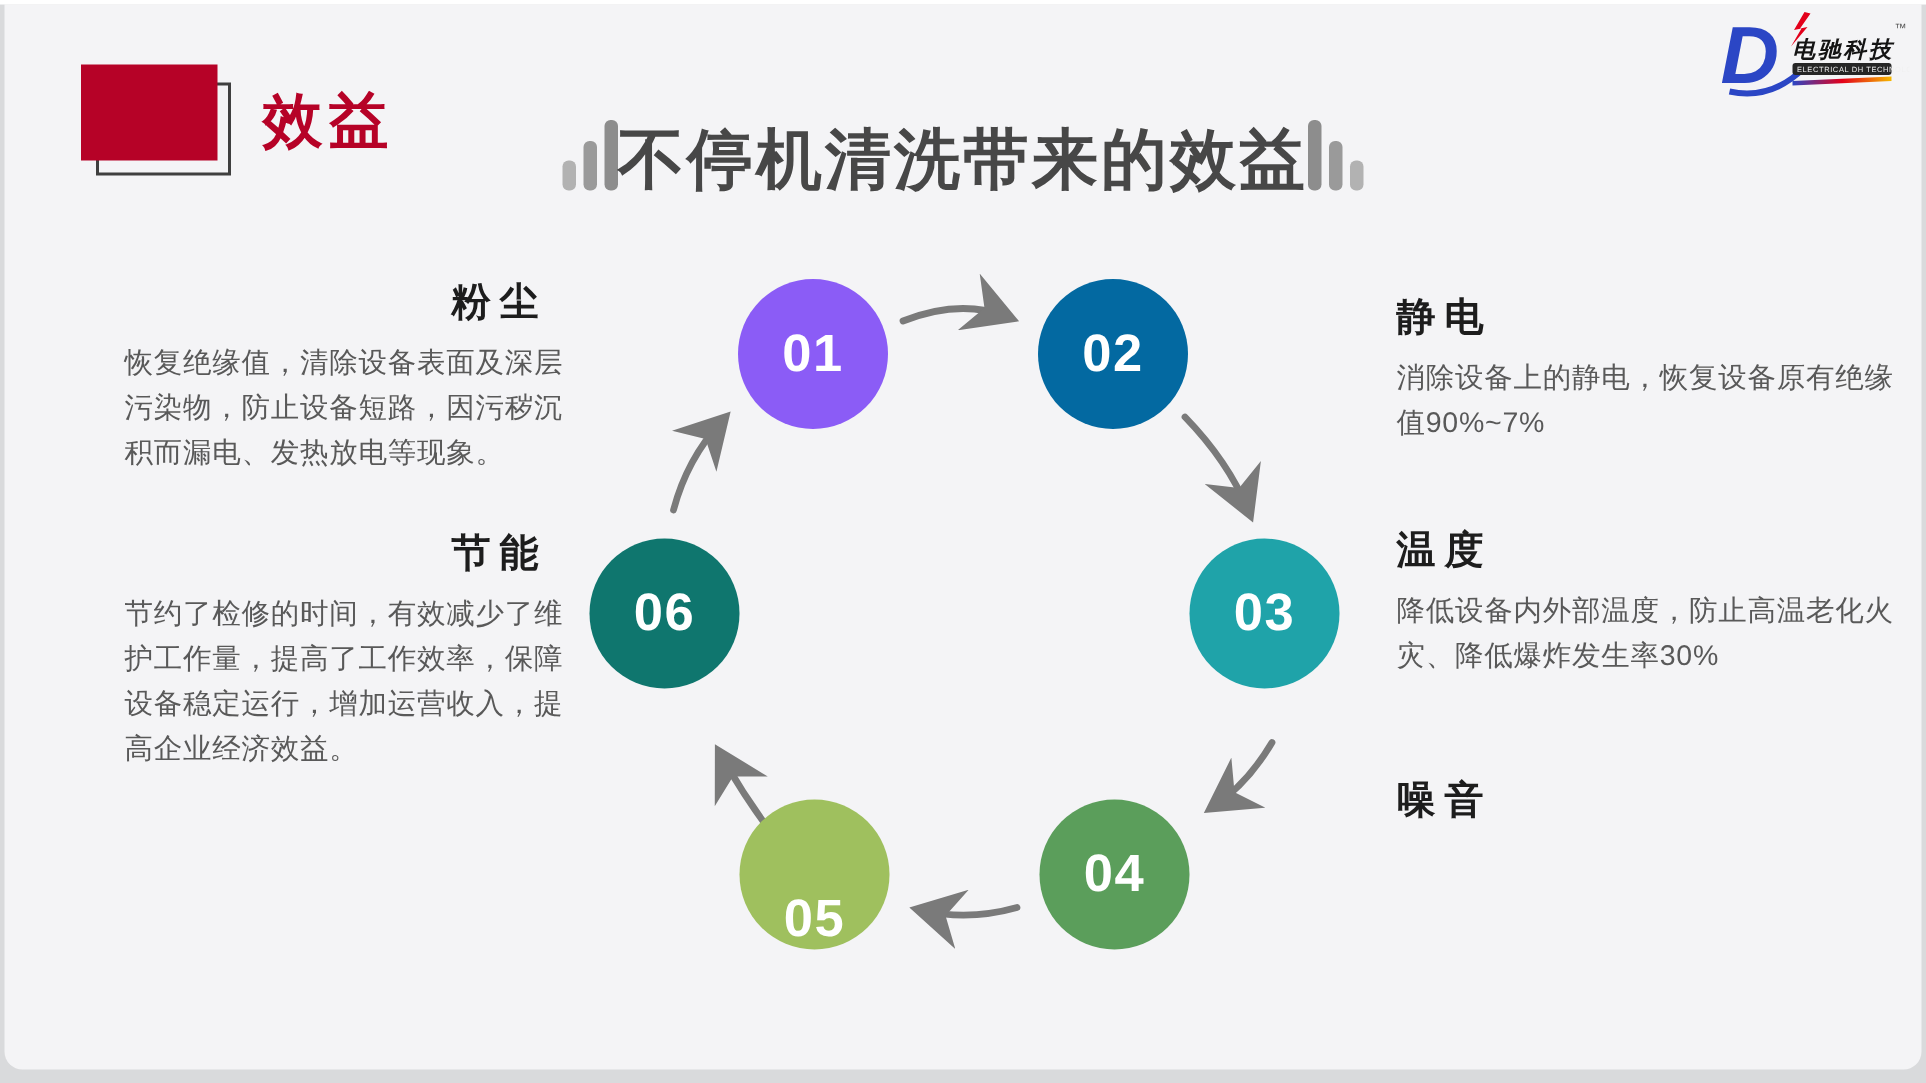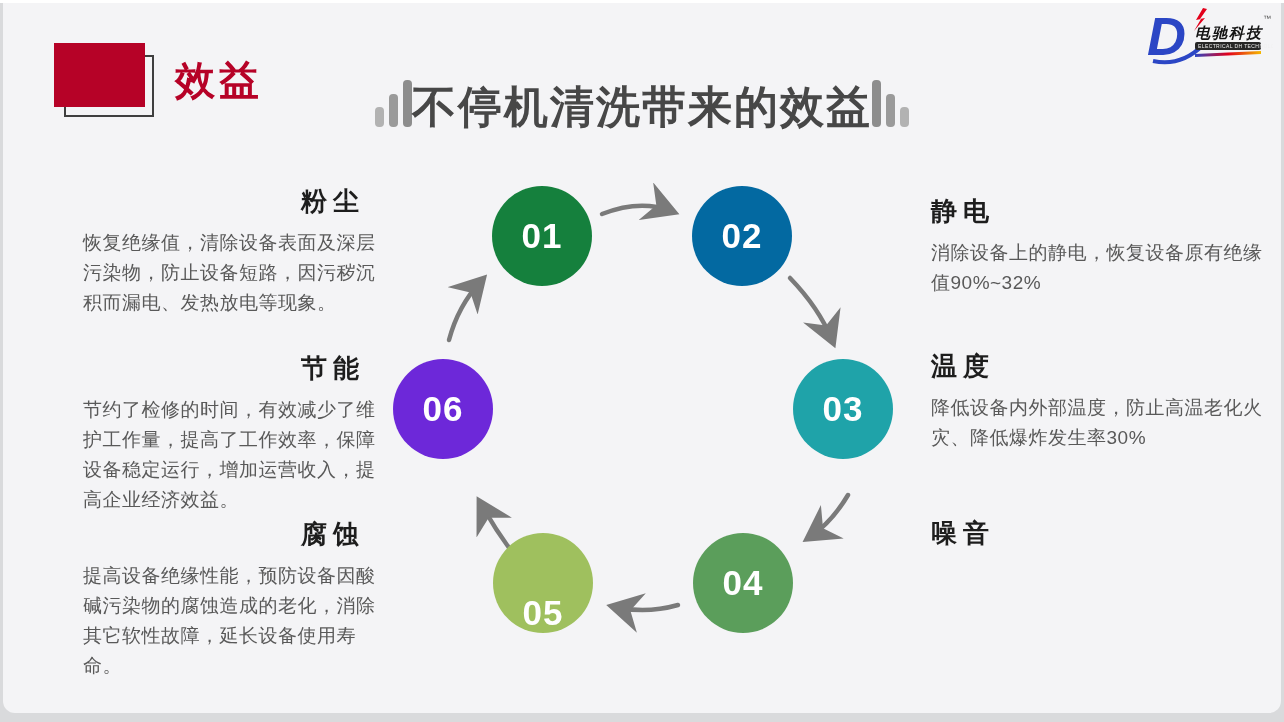--- a/index.html
+++ b/index.html
@@ -97,28 +97,24 @@
   </svg>
 
   <div class="block align-r bl1">
     <h3>粉尘</h3>
     <p>恢复绝缘值，清除设备表面及深层污染物，防止设备短路，因污秽沉积而漏电、发热放电等现象。</p>
   </div>
   <div class="block align-r bl2">
     <h3>节能</h3>
     <p>节约了检修的时间，有效减少了维护工作量，提高了工作效率，保障设备稳定运行，增加运营收入，提高企业经济效益。</p>
   </div>
-  <div class="block align-r bl3">
-    <h3>腐蚀</h3>
-    <p>提高设备绝缘性能，预防设备因酸碱污染物的腐蚀造成的老化，消除其它软性故障，延长设备使用寿命。</p>
-  </div>
 
   <div class="block br1">
     <h3>静电</h3>
-    <p>消除设备上的静电，恢复设备原有绝缘值90%~32%</p>
+    <p>消除设备上的静电，恢复设备原有绝缘值90%~7%</p>
   </div>
   <div class="block br2">
     <h3>温度</h3>
     <p>降低设备内外部温度，防止高温老化火灾、降低爆炸发生率30%</p>
   </div>
   <div class="block br3">
     <h3>噪音</h3>
   </div>
 
   <svg class="arrows" viewBox="0 0 1278 710">
@@ -130,32 +126,32 @@
     <g stroke="#7a7a7a" stroke-width="4.5" fill="none" stroke-linecap="round">
       <path d="M 599 211 Q 637 196 668 208" marker-end="url(#ah)"></path>
       <path d="M 787 275 Q 816 305 829 337" marker-end="url(#ah)"></path>
       <path d="M 845 492 Q 829 519 807 534" marker-end="url(#ah)"></path>
       <path d="M 675 602 Q 643 611 612 604" marker-end="url(#ah)"></path>
       <path d="M 509 549 Q 492 526 478 501" marker-end="url(#ah)"></path>
       <path d="M 446 337 Q 455 303 478 278" marker-end="url(#ah)"></path>
     </g>
   </svg>
 
-  <div class="circle c1" style="background: #15803d;">
+  <div class="circle c1" style="background: #8b5cf6;">
     <span>01</span>
   </div>
   <div class="circle c2" style="background: #0369a1;">
     <span>02</span>
   </div>
   <div class="circle c3" style="background: rgb(31, 163, 169);">
     <span>03</span>
   </div>
   <div class="circle c4" style="background: rgb(91, 158, 91);">
     <span>04</span>
   </div>
   <div class="circle c5" style="background: rgb(159, 192, 94);">
     <span>05</span>
   </div>
-  <div class="circle c6" style="background: #6d28d9;">
+  <div class="circle c6" style="background: #0f766e;">
     <span>06</span>
   </div>
 
 </div>
 
 </body></html>

